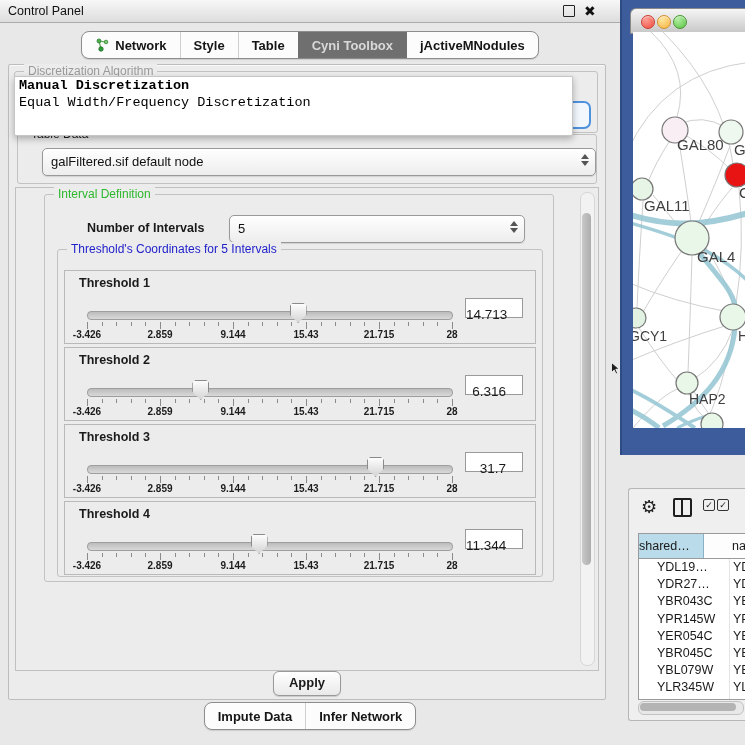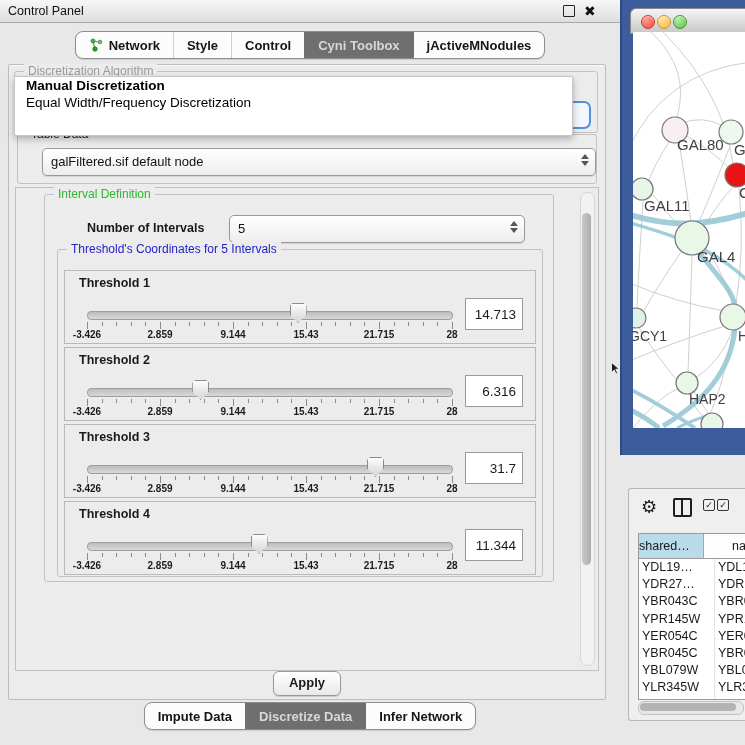--- a/index.html
+++ b/index.html
@@ -38,21 +38,21 @@
   
   .algo-group{left:5px;top:6px;width:582px;height:60px;}
   .algo-group .group-title{color:#9a9a9a;}
   .combo-fragment{position:absolute;left:560px;top:36px;width:20px;height:24px;background:#f2f7fd;
                   border:2.5px solid #4e92de;border-left:none;border-radius:0 7px 7px 0;z-index:4;}
   
   .popup{position:absolute;left:5px;top:11px;width:557px;height:58px;background:#ffffff;
          border:1px solid #c6c6c6;border-radius:0 0 2px 2px;z-index:6;
          box-shadow:0 3px 7px rgba(0,0,0,.28);}
   .popup .placeholder{padding-top:5px;text-align:center;font-size:13px;color:#b9b9b9;height:18px;}
-  .popup .opt{font-size:13.5px;line-height:17px;padding-left:11px;color:#000;}
+  .popup .opt{font-size:13.5px;line-height:17px;padding-left:4px;color:#000;font-family:Liberation Mono, monospace;}
   .popup .opt.bold{font-weight:bold;}
 
   
   .tabledata-group{left:8px;top:69px;width:578px;height:48px;}
   .tabledata-group .group-title{color:#222;}
   .combo{position:absolute;height:26px;background:linear-gradient(#ffffff,#ededed);
          border:1px solid #999;border-radius:5px;font-size:13px;line-height:26px;
          padding-left:8px;color:#111;box-shadow:0 1px 1px rgba(0,0,0,.12);}
   .combo .stepper{position:absolute;right:6px;top:5px;display:flex;flex-direction:column;gap:2px;}
   .stepper i{width:0;height:0;border-left:4px solid transparent;border-right:4px solid transparent;}
@@ -84,23 +84,23 @@
   .th-thumb{position:absolute;top:32px;width:15px;height:18px;
             background:linear-gradient(#fdfdfd,#d5d5d5);border:1px solid #8a8a8a;
             clip-path:polygon(18% 0,82% 0,100% 15%,100% 58%,50% 100%,0 58%,0 15%);}
   .th-ticks{position:absolute;left:22px;top:51px;width:365px;height:8px;}
   .th-ticks .tick{position:absolute;top:0;width:1px;background:#8a8a8a;}
   .th-ticks .tick.minor{height:4px;}
   .th-ticks .tick.major{height:7px;}
   .th-ticklabels{position:absolute;left:22px;top:58px;width:365px;height:12px;}
   .th-ticklabels span{position:absolute;transform:translateX(-50%);font-size:10px;
                       font-weight:bold;color:#1c1c1c;white-space:nowrap;}
-  .th-value{position:absolute;right:12px;top:27px;width:58px;height:32px;background:#fff;
+  .th-value{position:absolute;right:12px;top:27px;width:58px;height:20px;background:#fff;
             border:1px solid #9a9a9a;font-size:13.5px;line-height:32px;text-align:right;
-            padding-right:6px;box-sizing:border-box;}
+            padding-right:16px;box-sizing:border-box;}
 
   .attrs-group{left:2px;top:394px;width:536px;height:86px;}
   .attrs-group > .group-title{color:#2233dd;}
   .attrs-sub{position:absolute;left:26px;top:12px;font-size:12.5px;font-weight:bold;}
   .attrs-list{position:absolute;left:40px;top:30px;width:484px;height:52px;background:#fff;
               border:1px solid #a8a8a8;overflow:hidden;}
   .attrs-list .item{font-size:12.5px;line-height:17px;padding-left:6px;white-space:nowrap;}
   .attrs-scroll{position:absolute;right:1px;top:1px;width:12px;height:48px;background:#f0f0f0;
                 border-left:1px solid #d0d0d0;}
   .attrs-scroll .thumb{position:absolute;left:1px;top:1px;width:9px;height:26px;
@@ -135,21 +135,21 @@
   .cb-icons{position:absolute;left:74px;top:10px;display:flex;gap:2px;}
   .cb{width:10px;height:10px;border:1.5px solid #333;border-radius:2px;font-size:9px;line-height:10px;
       text-align:center;color:#222;font-weight:bold;}
   .tp-table{position:absolute;left:9px;top:44px;right:0;bottom:20px;background:#fff;
             border:1px solid #9a9a9a;border-right:none;overflow:hidden;}
   .tp-header{display:flex;height:24px;border-bottom:1px solid #9a9a9a;}
   .tp-h1{width:72px;background:#badbe9;border-right:1px solid #8ab2c6;font-size:12.5px;
          text-align:left;line-height:24px;}
   .tp-h2{flex:1;background:#fdfdfd;font-size:12.5px;line-height:24px;padding-left:28px;}
   .trow{display:flex;height:17.2px;font-size:12.5px;line-height:17.2px;}
-  .trow .c1{width:72px;padding-left:3px;border-right:1px solid #e4e4e4;white-space:nowrap;overflow:hidden;}
+  .trow .c1{width:72px;padding-left:18px;border-right:1px solid #e4e4e4;white-space:nowrap;overflow:hidden;}
   .trow .c2{flex:1;padding-left:3px;white-space:nowrap;overflow:hidden;}
   .h-scrollbar{position:absolute;left:9px;bottom:5px;right:2px;height:12px;background:#e8e8e8;
                border:1px solid #c2c2c2;border-radius:6px;}
   .h-scrollbar .thumb{position:absolute;left:1px;top:1px;height:8px;width:92%;background:#b4b4b4;border-radius:4px;}
 
   .mouse-cursor{position:absolute;left:611px;top:362px;z-index:9;}
 </style>
 </head>
 <body>
 
@@ -171,21 +171,21 @@
             <circle cx="4" cy="3" r="2" fill="#4caf50" stroke="#2e7d32" stroke-width=".8"></circle>
             <circle cx="11" cy="4" r="1.8" fill="#7ccf70" stroke="#2e7d32" stroke-width=".8"></circle>
             <circle cx="6" cy="11" r="2.2" fill="#2f9e38" stroke="#1d6b24" stroke-width=".8"></circle>
           </svg>
           <span>Network</span>
         </div>
         <div class="tab">
             <span>Style</span>
           </div>
         <div class="tab">
-            <span>Control</span>
+            <span>Table</span>
           </div>
         <div class="tab selected">
             <span>Cyni Toolbox</span>
           </div>
         <div class="tab">
             <span>jActiveMNodules</span>
           </div>
       </div>
     </div>
 
@@ -406,23 +406,20 @@
           </div>
       </div>
 
       <div class="apply-btn">Apply</div>
     </div>
 
     <div class="bottom-tabbar">
       <div class="tabgroup" id="bottom-tabs">
         <div class="tab">
             <span>Impute Data</span>
-          </div>
-        <div class="tab selected">
-            <span>Discretize Data</span>
           </div>
         <div class="tab">
             <span>Infer Network</span>
           </div>
       </div>
     </div>
   </div>
 
   <div class="network-window">
     <div class="net-titlebar">

